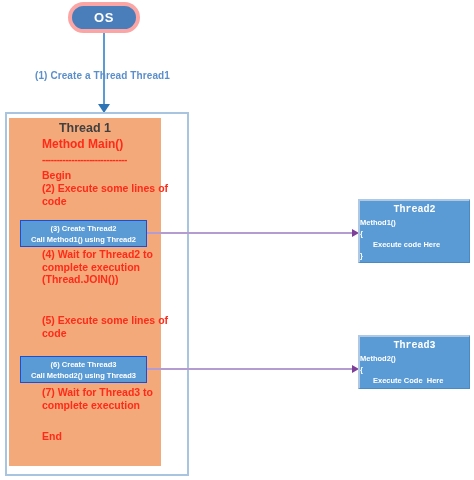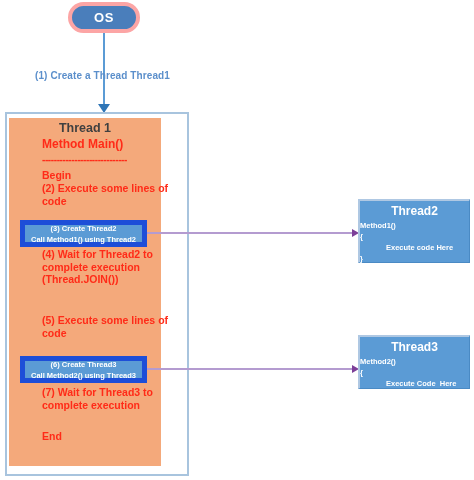--- a/index.html
+++ b/index.html
@@ -123,21 +123,21 @@
   .l-step7   { top: 268px; }
   .l-end     { top: 312px; }
 
   
   .call-box {
     position: absolute;
     left: 20px;
     width: 127px;
     height: 27px;
     background: #5B9BD5;
-    border: 5px solid #1d4ed8;
+    border: 1px solid #1d4ed8;
     box-sizing: border-box;
     color: #ffffff;
     font-size: 7.5px;
     font-weight: bold;
     display: flex;
     flex-direction: column;
     align-items: center;
     justify-content: center;
     line-height: 11px;
   }
@@ -177,29 +177,30 @@
     box-sizing: border-box;
     color: #ffffff;
     font-size: 7.5px;
     font-weight: bold;
     padding: 3px 0 4px 0;
   }
   .tb-1 { top: 199px; height: 64px; }
   .tb-2 { top: 335px; height: 54px; }
   .tb-title {
     text-align: center;
-    font-size: 12px;
+    font-size: 10px;
     margin-bottom: 2px;
+    font-family: Liberation Mono, monospace;
   }
   .tb-line {
     padding-left: 0;
     line-height: 11px;
     white-space: pre;
   }
-  .tb-line.indent { padding-left: 26px; }
+  .tb-line.indent { padding-left: 13px; }
 </style>
 </head>
 <body>
 
 <div id="canvas">
 
   <div class="os-pill">
     <span>OS</span>
   </div>
 

